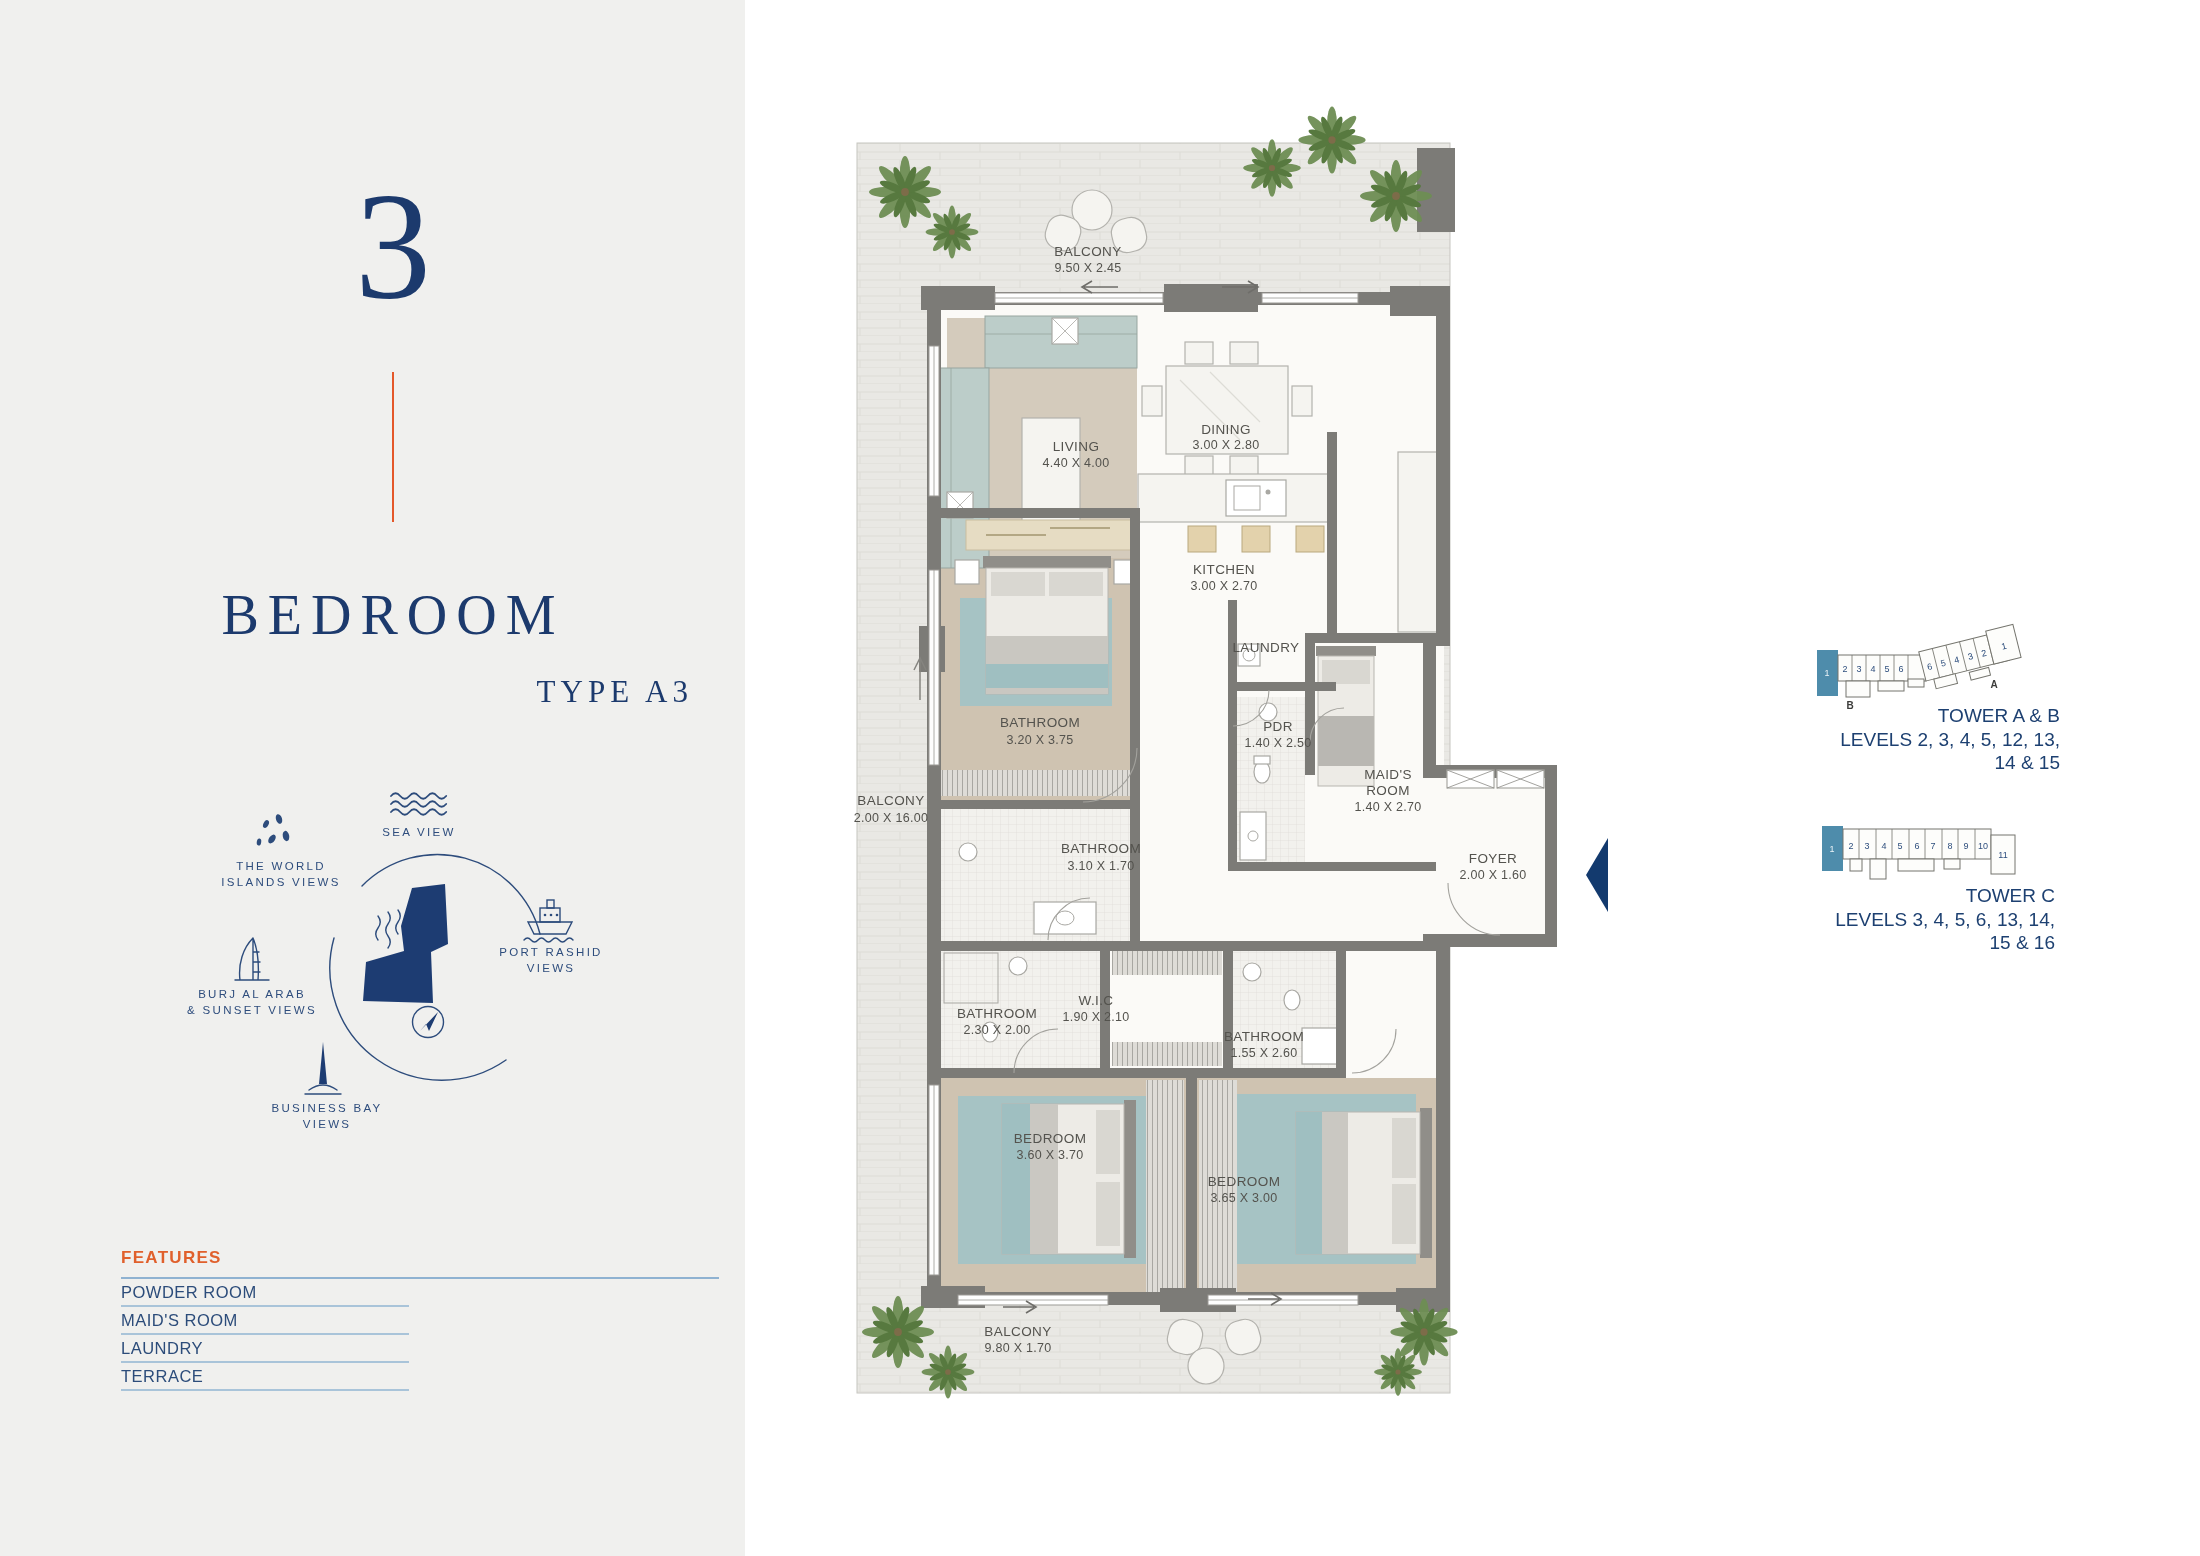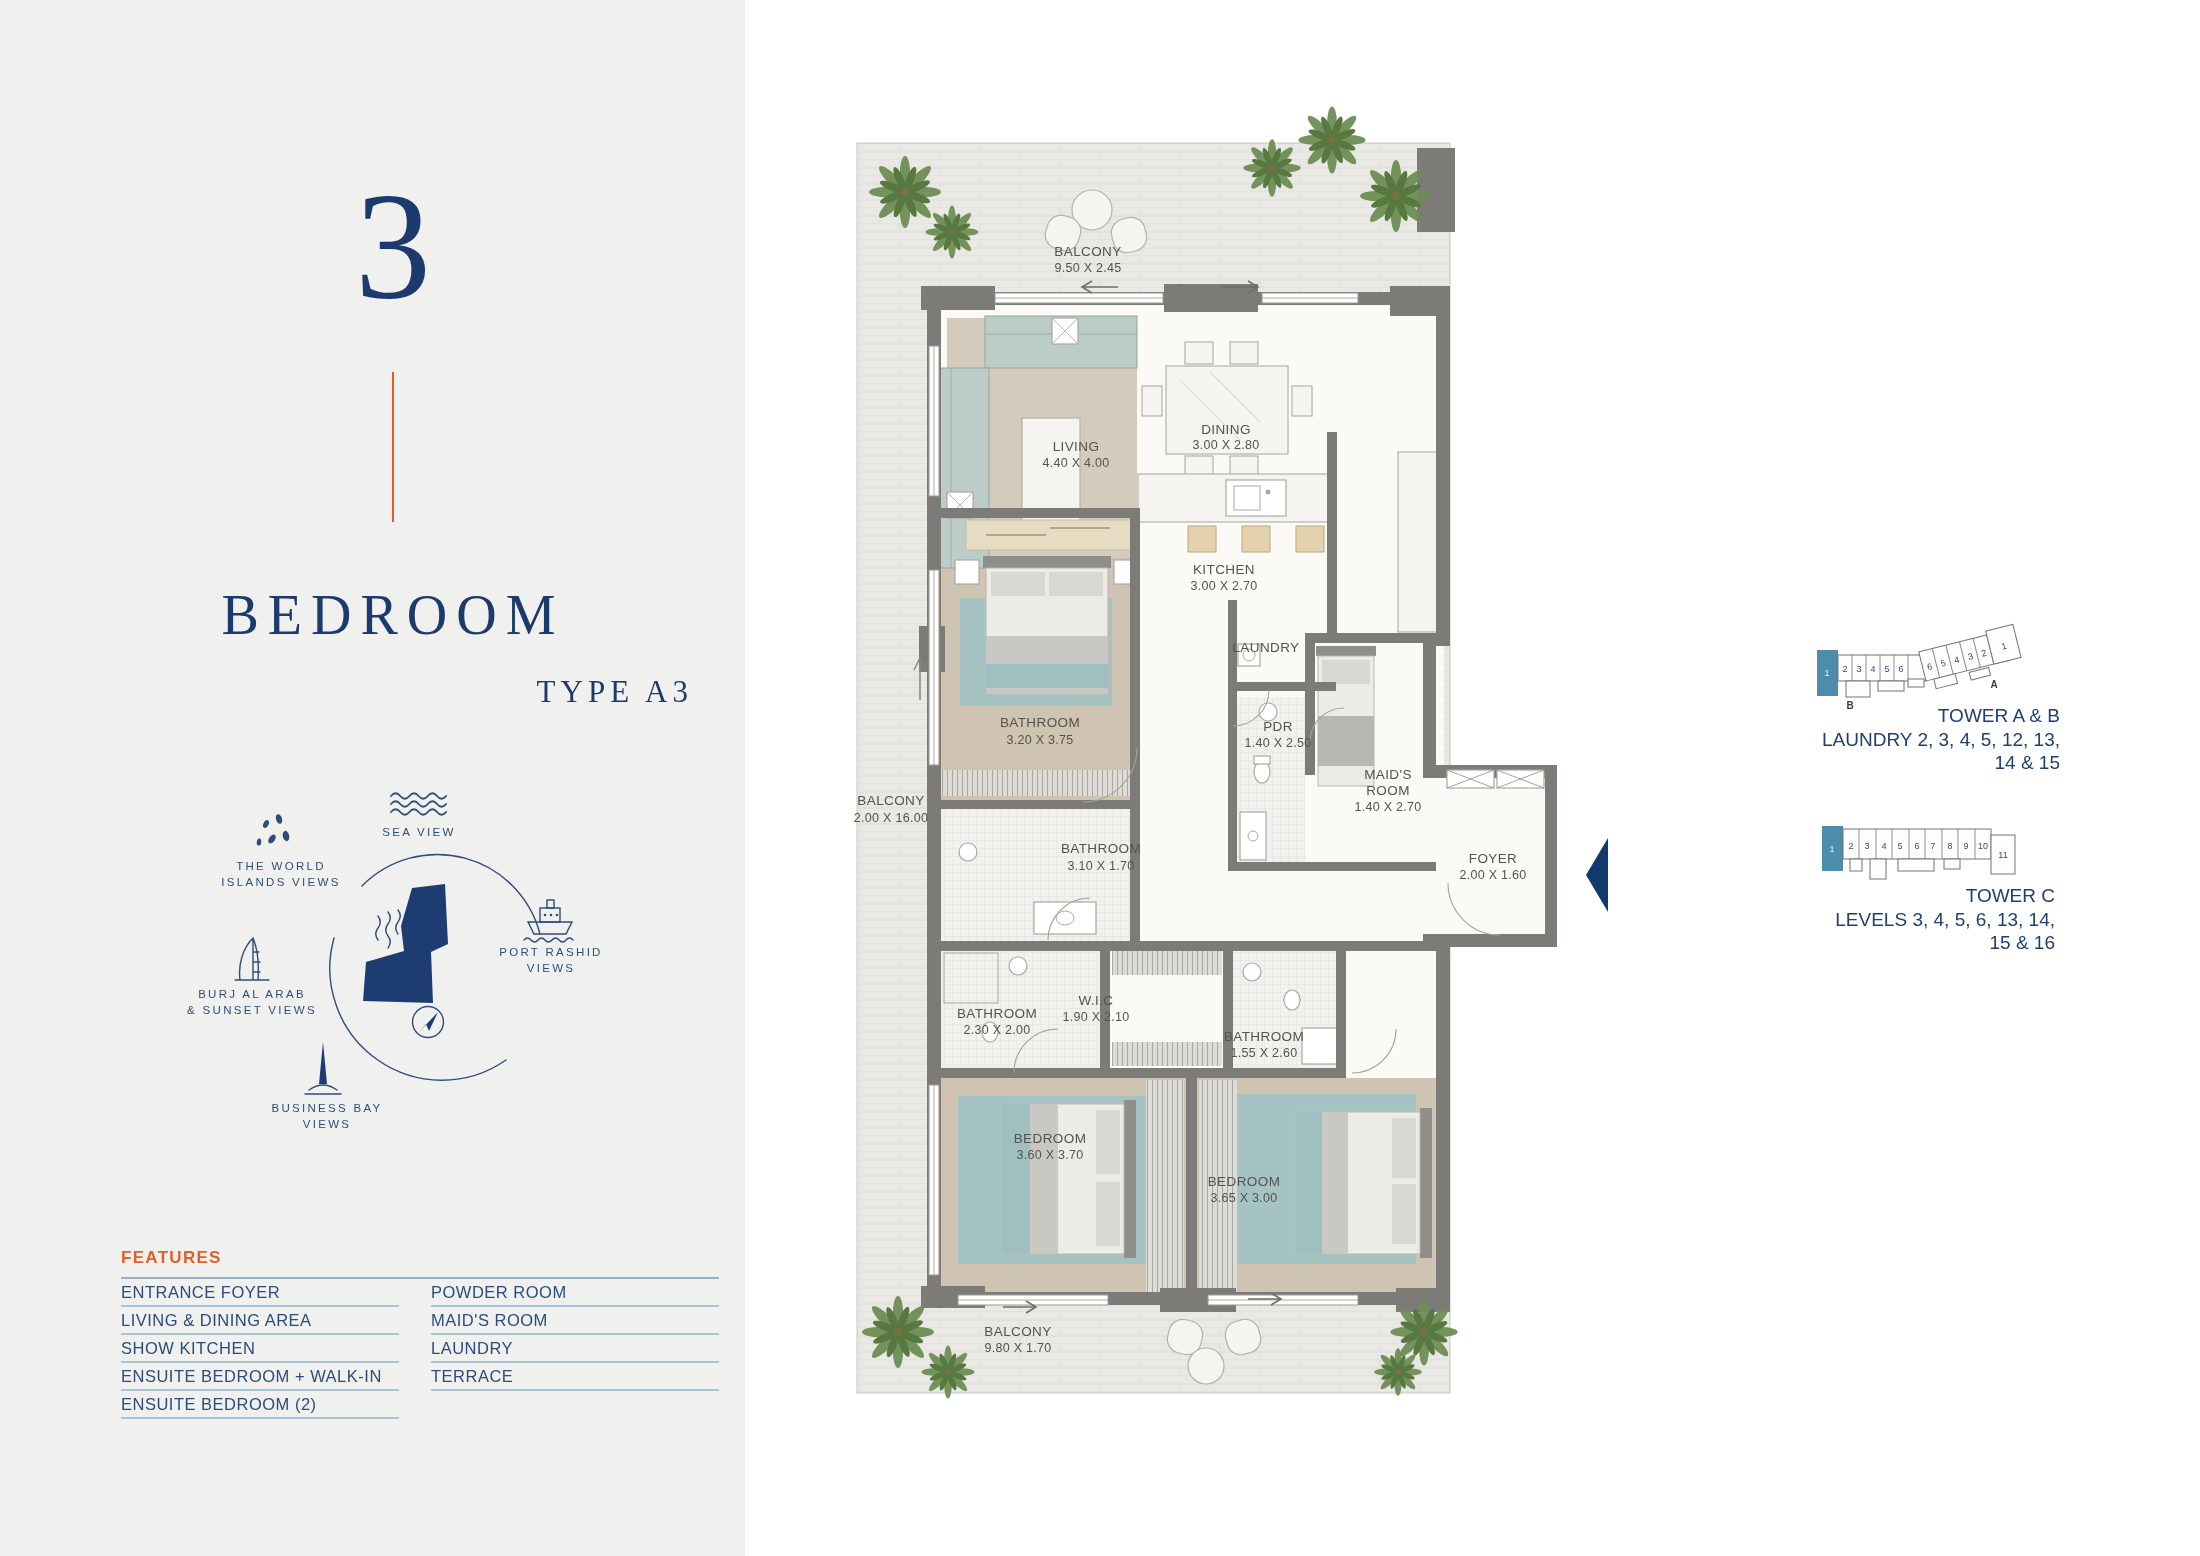--- a/index.html
+++ b/index.html
@@ -123,27 +123,20 @@
         <path class="nvt" d="M524 940 q3.5 -4 7 0 t7 0 t7 0 t7 0 t7 0 t7 0 t7 0"></path>
       </g>
       <text class="vl" x="551" y="956">PORT RASHID</text>
       <text class="vl" x="551" y="972">VIEWS</text>
     </svg>
 
     <div class="features">
       <div class="features-heading">FEATURES</div>
       <div class="features-rule"></div>
       <div class="features-cols">
-        <ul class="fcol c1">
-          <li>ENTRANCE FOYER</li>
-          <li>LIVING &amp; DINING AREA</li>
-          <li>SHOW KITCHEN</li>
-          <li>ENSUITE BEDROOM + WALK-IN</li>
-          <li>ENSUITE BEDROOM (2)</li>
-        </ul>
         <ul class="fcol c2">
           <li>POWDER ROOM</li>
           <li>MAID'S ROOM</li>
           <li>LAUNDRY</li>
           <li>TERRACE</li>
         </ul>
       </div>
     </div>
   </aside>
 
@@ -479,21 +472,21 @@
       <rect x="70" y="-34" width="28" height="34" class="mo"></rect>
       <text class="mini-num" x="84" y="-12">1</text>
       <rect x="8" y="0" width="22" height="10" class="mo"></rect>
       <rect x="44" y="2" width="20" height="8" class="mo"></rect>
     </g>
     <text class="mini-letter" x="1850" y="709">B</text>
     <text class="mini-letter" x="1994" y="688">A</text>
   </svg>
   <div class="tower-caption cap-ab">
     <div>TOWER A &amp; B</div>
-    <div>LAUNDRY 2, 3, 4, 5, 12, 13,</div>
+    <div>LEVELS 2, 3, 4, 5, 12, 13,</div>
     <div>14 &amp; 15</div>
   </div>
 
   <svg class="tower-svg t-c" width="240" height="85" viewBox="1795 818 240 85">
     <rect x="1822" y="826" width="21" height="45" fill="#4e8cab"></rect>
     <text class="mini-hl" x="1832" y="852">1</text>
     <rect x="1843" y="829" width="148" height="30" class="mo"></rect>
     <path class="mt" d="M1859 829 V859 M1876 829 V859 M1892 829 V859 M1909 829 V859 M1925 829 V859 M1942 829 V859 M1958 829 V859 M1975 829 V859"></path>
     <text class="mini-num" x="1851" y="849">2</text>
     <text class="mini-num" x="1867" y="849">3</text>

